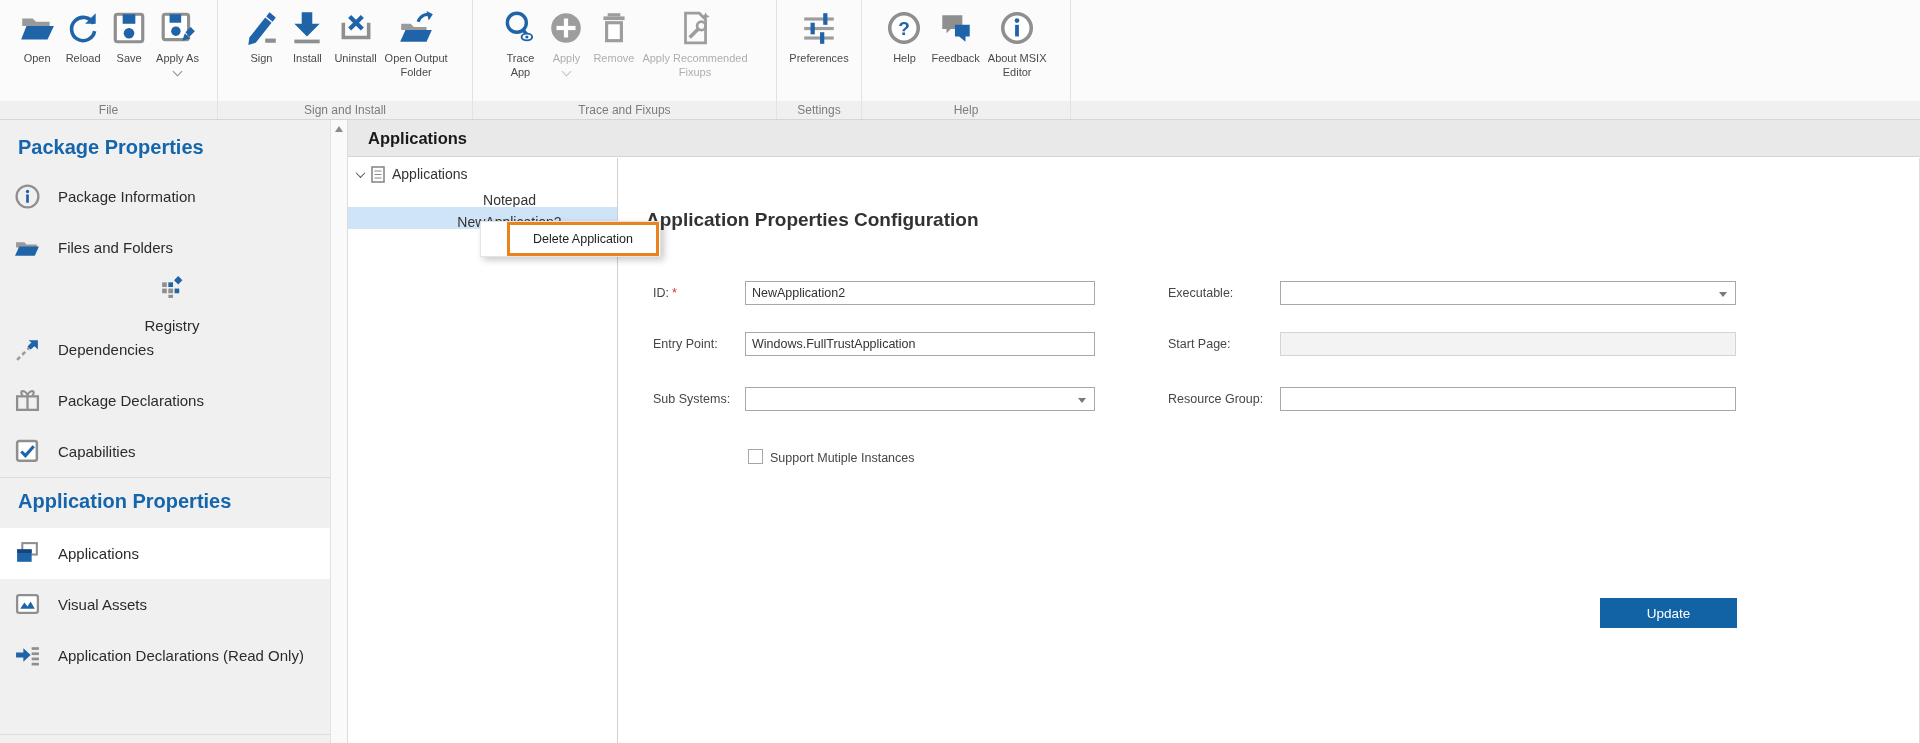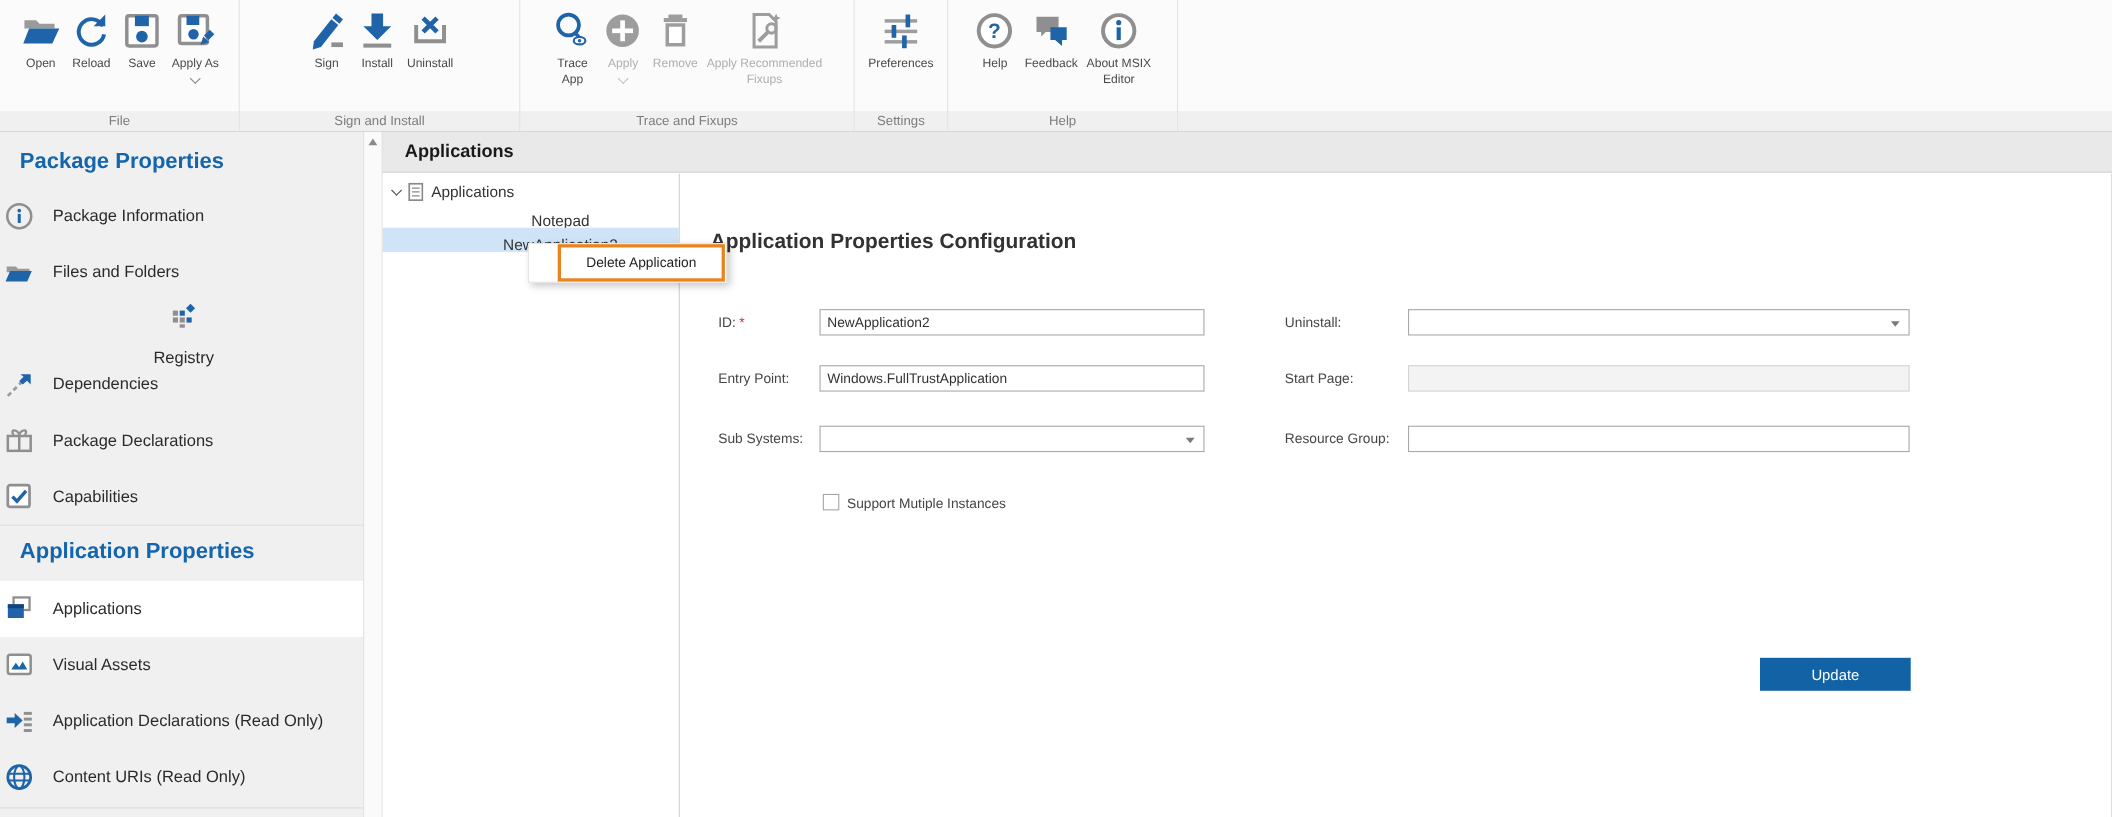--- a/index.html
+++ b/index.html
@@ -17,21 +17,21 @@
   .ricon { height:46px; display:flex; align-items:center; justify-content:center; }
   .rlabel { font-size:11px; color:#4a4a4a; line-height:14px; white-space:nowrap; }
   .rlabel:empty { display:none; }
   .rbtn.disabled .rlabel { color:#aeaeae; }
   .rchev { width:7px; height:7px; border-right:1.6px solid #8f8f8f; border-bottom:1.6px solid #8f8f8f; transform:rotate(45deg); margin-top:3px; }
   .rbtn.disabled .rchev { border-color:#c4c4c4; }
 
   
   .sidebar { position:absolute; left:0; top:120px; width:330px; bottom:0; background:#f0f0f0; }
   .sb-heading { position:absolute; left:18px; font-size:20px; font-weight:bold; color:#1565ad; white-space:nowrap; }
-  .sb-item { position:absolute; left:0; width:100%; height:51px; display:flex; align-items:center; padding-left:4px; gap:17px; cursor:default; }
+  .sb-item { position:absolute; left:0; width:100%; height:51px; display:flex; align-items:center; padding-left:14px; gap:17px; cursor:default; }
   .sb-item.selected { background:#fff; }
   .sb-item .sb-label { font-size:15px; color:#2b2b2b; white-space:nowrap; }
   .sb-icon { width:27px; height:27px; display:flex; align-items:center; justify-content:center; flex:0 0 27px; }
   .sb-div { position:absolute; left:0; right:0; border-top:1px solid #dcdcdc; }
 
   
   .vscroll { position:absolute; left:330px; top:120px; width:18px; bottom:0; background:#fafafa; border-left:1px solid #e2e2e2; border-right:1px solid #dddddd; }
   .vscroll .up { width:0; height:0; margin:6px auto 0 auto; border-left:4.5px solid transparent; border-right:4.5px solid transparent; border-bottom:6px solid #8b8b8b; }
 
   
@@ -142,20 +142,32 @@
         </div>
         <div class="rbtn">
           <span class="ricon">
             <svg width="38" height="38" viewBox="0 0 36 36" fill="none">
                 <path d="M6 13v14h24V13" stroke="#8f8f8f" stroke-width="3.4"></path>
                 <path d="M12 7l12 12M24 7L12 19" stroke="#1f63a8" stroke-width="4"></path>
               </svg>
           </span>
           <span class="rlabel">Uninstall</span>
         </div>
+        <div class="rbtn">
+          <span class="ricon">
+            <svg width="38" height="38" viewBox="0 0 36 36">
+                <path d="M4 14h9l3 3h12v3H4z" fill="#9a9a9a"></path>
+                <path d="M3 31l5-11h25l-5 11z" fill="#1f63a8"></path>
+                <path d="M20 12c2-6 8-8 11-6" stroke="#1f63a8" stroke-width="3" fill="none"></path>
+                <path d="M28 2l6 3-4 6z" fill="#1f63a8"></path>
+              </svg>
+          </span>
+          <span class="rlabel">Open Output</span>
+          <span class="rlabel">Folder</span>
+        </div>
       </div>
       <div class="rgroup-label">Sign and Install</div>
     </div>
 
     <div class="rgroup" style="left:473px;width:304px;">
       <div class="rbtns">
         <div class="rbtn">
           <span class="ricon">
             <svg width="38" height="38" viewBox="0 0 36 36" fill="none">
                 <circle cx="15" cy="13" r="9" stroke="#1f63a8" stroke-width="3.2"></circle>
@@ -351,30 +363,20 @@
         <svg width="27" height="27" viewBox="0 0 26 26">
             <path d="M2 10h7V6l7 6.5L9 19v-4H2z" fill="#1f63a8"></path>
             <rect x="17" y="5" width="7" height="2.6" fill="#8f8f8f"></rect>
             <rect x="17" y="10" width="7" height="2.6" fill="#8f8f8f"></rect>
             <rect x="17" y="15" width="7" height="2.6" fill="#8f8f8f"></rect>
             <rect x="17" y="20" width="7" height="2.6" fill="#8f8f8f"></rect>
           </svg>
       </span>
       <span class="sb-label">Application Declarations (Read Only)</span>
     </div>
-    <div class="sb-item" style="top:561px;">
-      <span class="sb-icon">
-        <svg width="27" height="27" viewBox="0 0 26 26" fill="none">
-            <circle cx="13" cy="13" r="10" stroke="#1f63a8" stroke-width="2.4"></circle>
-            <ellipse cx="13" cy="13" rx="4.5" ry="10" stroke="#1f63a8" stroke-width="1.8"></ellipse>
-            <path d="M3.5 10h19M3.5 16h19" stroke="#1f63a8" stroke-width="1.8"></path>
-          </svg>
-      </span>
-      <span class="sb-label">Content URIs (Read Only)</span>
-    </div>
     <div class="sb-div" style="top:614px;"></div>
   </div>
 
   <div class="vscroll">
     <div class="up"></div>
   </div>
 
   <div class="panel-header">
     <span class="ph-title">Applications</span>
   </div>
@@ -416,21 +418,21 @@
     <div class="ctx">
       <div class="ctx-item">Delete Application</div>
     </div>
 
     <div class="form-heading">Application Properties Configuration</div>
 
     <div class="f-label" style="left:305px;top:128px;">
       <span>ID:</span><span class="req">*</span>
     </div>
     <input class="f-box" style="left: 397px; top: 123px; width: 350px;" value="NewApplication2">
-    <div class="f-label" style="left:820px;top:128px;">Uninstall:</div>
+    <div class="f-label" style="left:820px;top:128px;">Executable:</div>
     <div class="combo" style="left:932px;top:123px;width:456px;">
       <span class="arrow"></span>
     </div>
 
     <div class="f-label" style="left:305px;top:179px;">Entry Point:</div>
     <input class="f-box" style="left: 397px; top: 174px; width: 350px;" value="Windows.FullTrustApplication">
     <div class="f-label" style="left:820px;top:179px;">Start Page:</div>
     <input class="f-box disabled" style="left: 932px; top: 174px; width: 456px;" disabled="" value="">
 
     <div class="f-label" style="left:305px;top:234px;">Sub Systems:</div>

